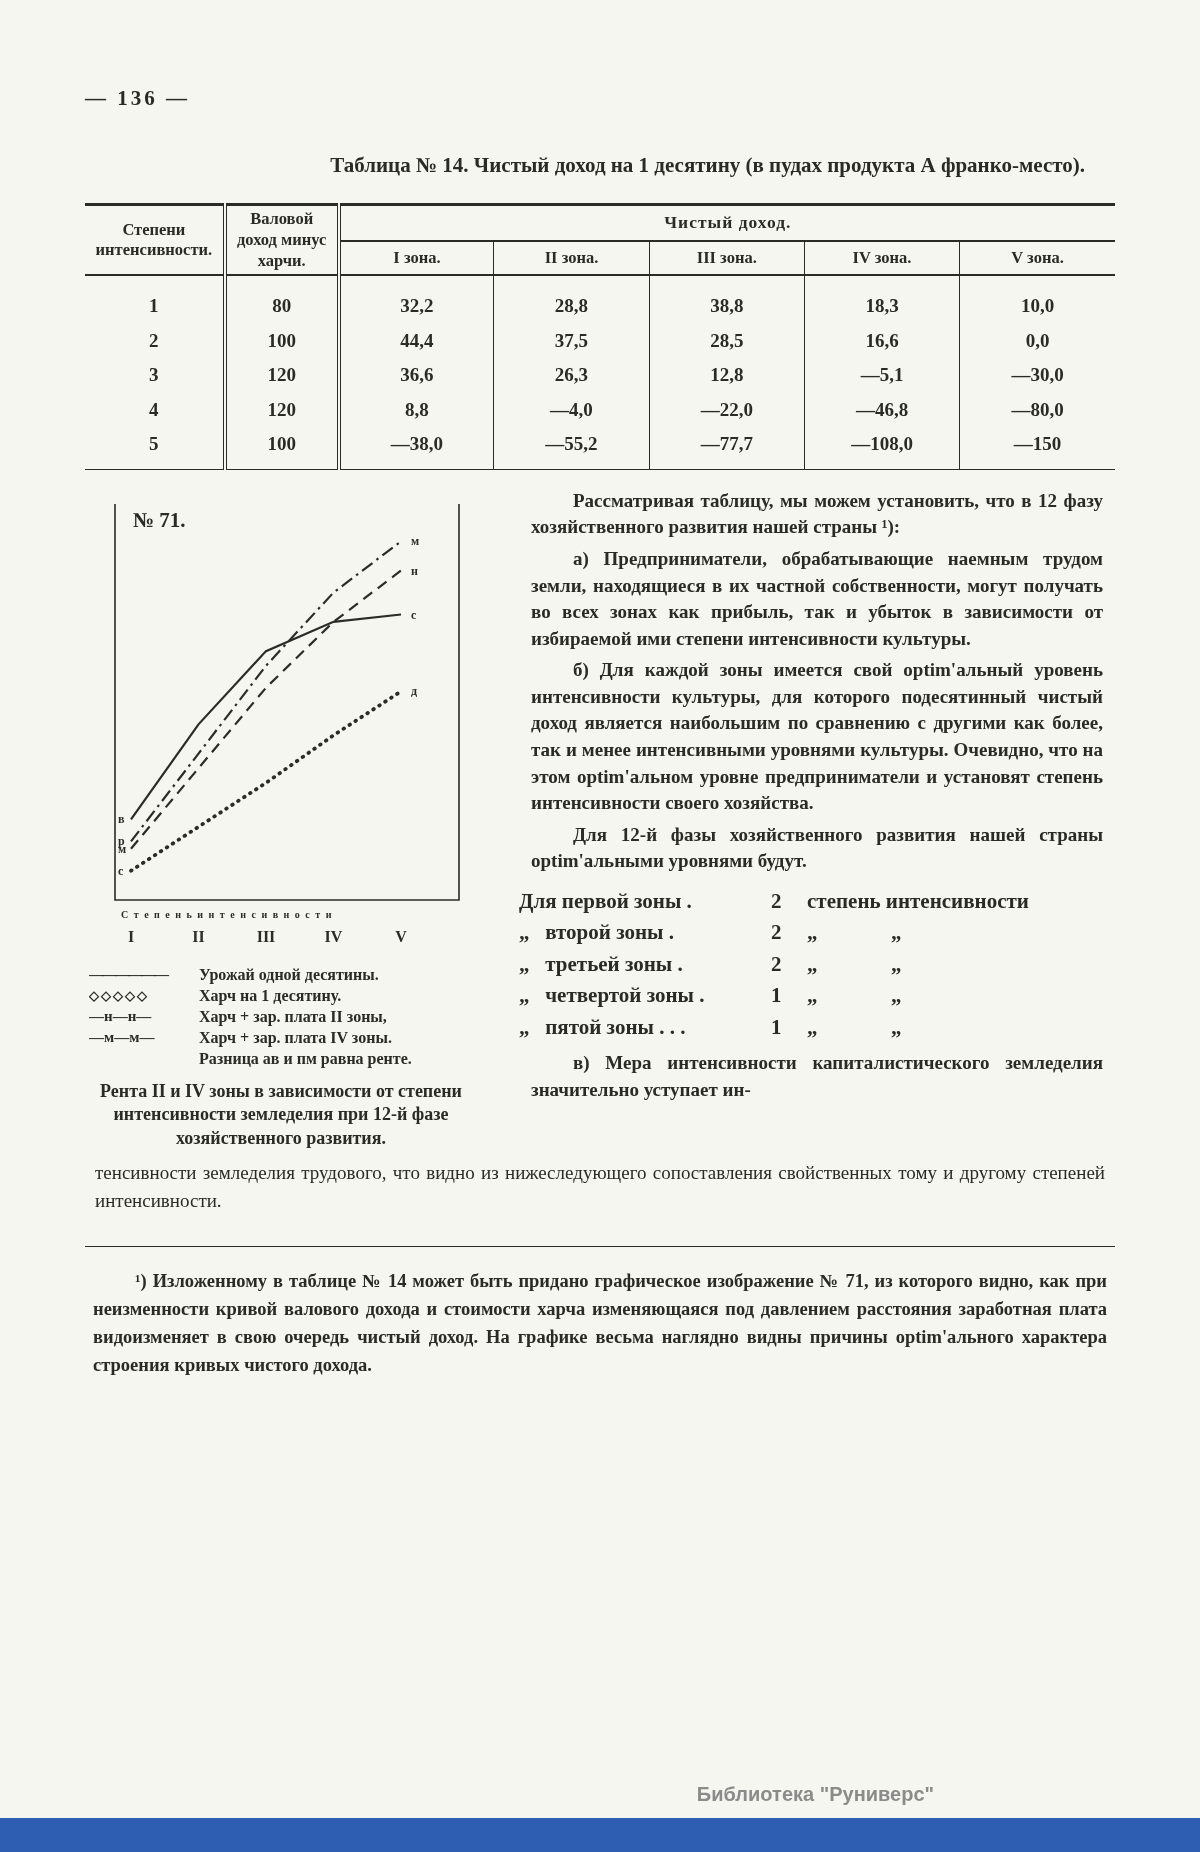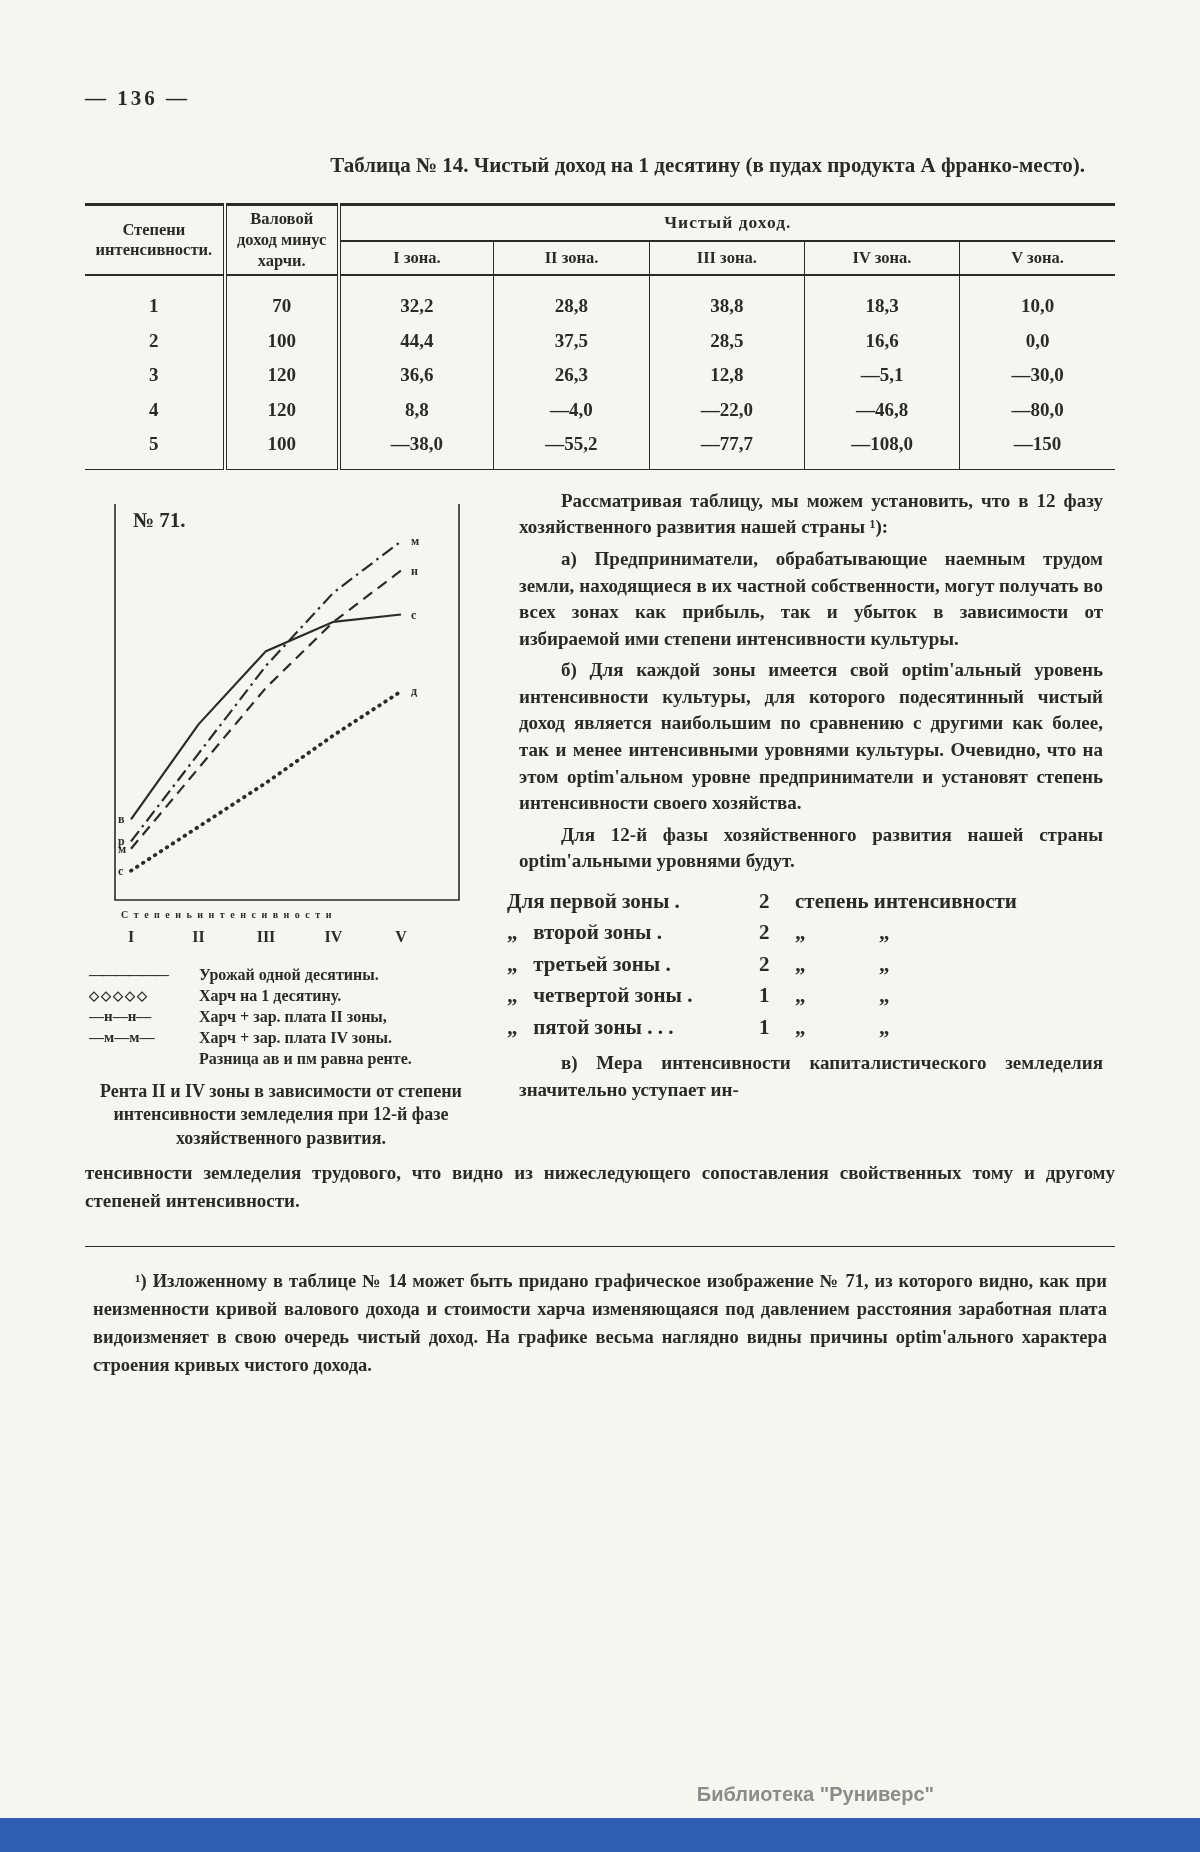--- a/index.html
+++ b/index.html
@@ -21,21 +21,21 @@
   .hc2{width:11%;border-right:4px double #2b2b28;border-left:1px solid #2b2b28}
   .grp{border-bottom:2px solid #2b2b28;font-size:17.5px;letter-spacing:1px}
   .hz{width:15%}
   .hz + .hz{border-left:1.5px solid #2b2b28}
   .k1{border-right:4px double #2b2b28}
   .k2{border-right:4px double #2b2b28;border-left:1px solid #2b2b28}
   .kz + .kz{border-left:1.5px solid #2b2b28}
   tbody tr:first-child td{padding-top:16px}
   tbody tr:last-child td{padding-bottom:10px}
 
-  .cols{display:flex;gap:30px;margin-top:18px}
+  .cols{display:flex;gap:42px;margin-top:18px}
   .left{width:392px;flex:none}
   .right{flex:1;font-weight:bold;font-size:19px;line-height:1.4;text-align:justify}
   .right p{margin:0 12px 5px;text-indent:42px}
 
   .figure{position:relative}
   .fig-label{position:absolute;left:48px;top:20px;font-size:21px;font-weight:bold}
   #chart-svg{display:block;margin-left:6px}
   .cl{font:bold 12px "Liberation Serif",serif;fill:#2b2b28}
   .xl{font:bold 10px "Liberation Serif",serif;fill:#2b2b28;letter-spacing:1.5px}
   .tk{font:bold 16px "Liberation Serif",serif;fill:#2b2b28}
@@ -46,21 +46,21 @@
   .sym-0{letter-spacing:-2px}
   .sym-1{letter-spacing:2px;font-size:13px}
   .fig-caption{font-size:18px;font-weight:bold;text-align:center;line-height:1.32;margin:10px 6px 0}
 
   .zones{margin:12px 0 8px 0;font-weight:bold;font-size:21px}
   .zone-row{display:flex;margin:2px 0;text-align:left}
   .zone-name{width:252px;white-space:pre}
   .zone-num{width:36px}
   .zone-tail{white-space:pre}
 
-  .fullw{font-weight:bold;font-size:19px;line-height:1.5;text-align:justify;margin:8px 0 0}
+  .fullw{font-weight:normal;font-size:19px;line-height:1.5;text-align:justify;margin:8px 10px 0}
   .fnrule{border:0;border-top:1.5px solid #2b2b28;margin:30px 0 20px;width:100%}
   .footnote{font-weight:bold;font-size:18.5px;line-height:1.52;text-align:justify;text-indent:42px;margin:4px 8px}
 
   .brand{position:absolute;right:266px;bottom:46px;font-family:"Liberation Sans",sans-serif;
          font-size:20px;font-weight:bold;color:#8b8b89}
   .bluebar{position:absolute;left:0;right:0;bottom:0;height:34px;background:#2e5eb1}
 </style>
 </head>
 <body>
 
@@ -81,21 +81,21 @@
         <th class="hz">I зона.</th>
         <th class="hz">II зона.</th>
         <th class="hz">III зона.</th>
         <th class="hz">IV зона.</th>
         <th class="hz">V зона.</th>
       </tr>
     </thead>
     <tbody>
       <tr>
         <td class="k1">1</td>
-        <td class="k2">70</td>
+        <td class="k2">80</td>
         <td class="kz">32,2</td>
         <td class="kz">28,8</td>
         <td class="kz">38,8</td>
         <td class="kz">18,3</td>
         <td class="kz">10,0</td>
       </tr>
       <tr>
         <td class="k1">2</td>
         <td class="k2">100</td>
         <td class="kz">44,4</td>

